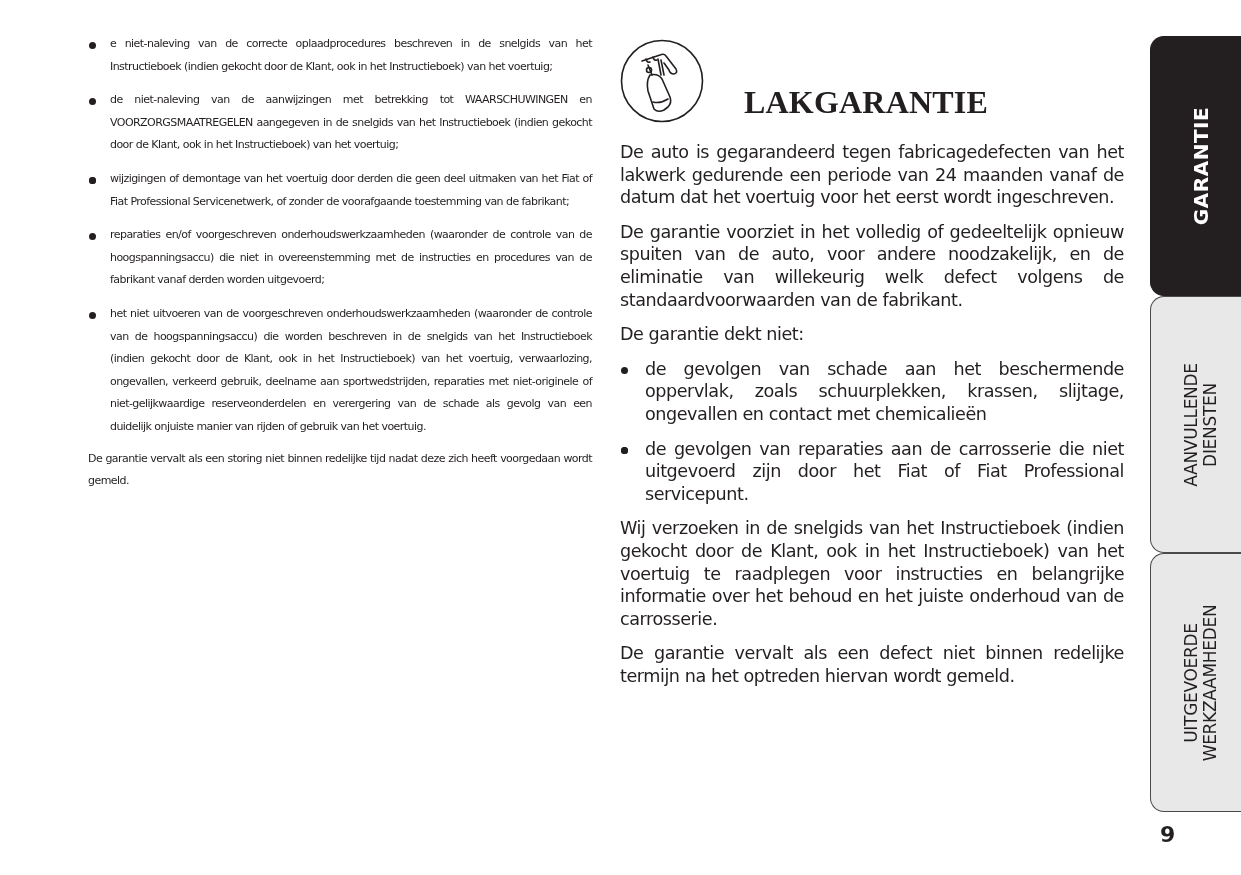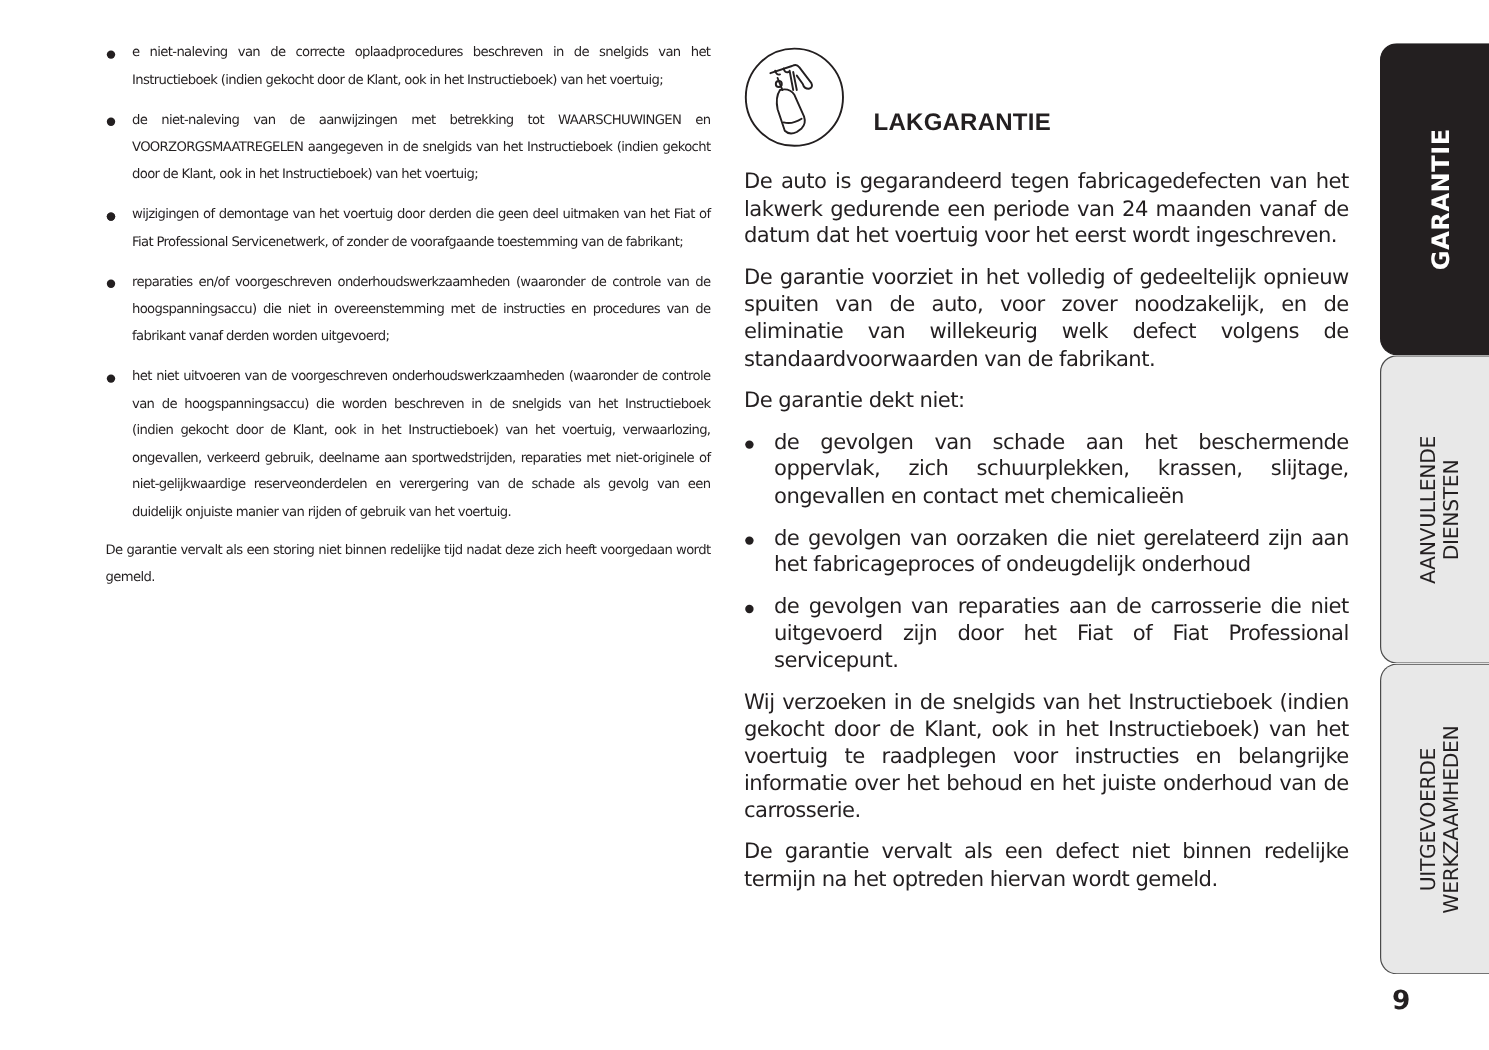--- a/index.html
+++ b/index.html
@@ -24,22 +24,22 @@
     background: #231f20;
   }
   .col-right ul.bullets li { padding-left: 25px; margin-bottom: 12px; }
   .col-right ul.bullets li .dot { top: 9px; }
   p { margin: 0 0 12px 0; }
   .section-head { position: relative; height: 108px; }
   .section-icon {
     position: absolute; left: 0; top: 6px; width: 84px; height: 84px;
   }
   .section-title {
-    position: absolute; left: 108px; top: 58px; font-size: 20px; font-weight: bold;
-    letter-spacing: 0.2px; font-family: Liberation Sans, sans-serif;
+    position: absolute; left: 124px; top: 58px; font-size: 32px; font-weight: bold;
+    letter-spacing: 0.2px; font-family: Liberation Serif, serif;
   }
   b.strong { font-weight: normal; }
   .tab {
     position: absolute; left: 1150px; width: 100px; border: 1.5px solid #4a4a4a;
     border-right: none; border-radius: 14px 0 0 14px; background: #e8e8e8;
     box-sizing: border-box;
   }
   .tab.active { background: #231f20; border-color: #231f20; }
   .tab-label {
     position: absolute; left: 50%; top: 50%;
@@ -78,25 +78,25 @@
       <path d="M38 20 L41 36"></path>
         <path d="M41 21 L44 36"></path>
       <path d="M28 26 L32 36"></path>
       <path d="M30 36 Q26 42 28 52 L34 70 Q38 74 44 71 L48 68 Q52 64 50 58 L42 40 Q38 34 30 36 Z"></path>
       <path d="M33 63 Q40 65 48 60"></path>
       <circle cx="29" cy="31" r="2.5"></circle>
     </svg>
     <div class="section-title">LAKGARANTIE</div>
   </div>
   <p><span>De auto is gegarandeerd tegen fabricagedefecten van het lakwerk gedurende een periode van </span><b class="strong">24 maanden</b><span> vanaf de datum dat het voertuig voor het eerst wordt ingeschreven.</span></p>
-  <p>De garantie voorziet in het volledig of gedeeltelijk opnieuw spuiten van de auto, voor zover noodzakelijk, en de eliminatie van willekeurig welk defect volgens de standaardvoorwaarden van de fabrikant.</p>
+  <p>De garantie voorziet in het volledig of gedeeltelijk opnieuw spuiten van de auto, voor andere noodzakelijk, en de eliminatie van willekeurig welk defect volgens de standaardvoorwaarden van de fabrikant.</p>
   <p>De garantie dekt niet:</p>
   <ul class="bullets">
-    <li><span class="dot"></span><span>de gevolgen van schade aan het beschermende oppervlak, zich schuurplekken, krassen, slijtage, ongevallen en contact met chemicalieën</span></li>
-    <li><span class="dot"></span><span>de gevolgen van oorzaken die niet gerelateerd zijn aan het fabricageproces of ondeugdelijk onderhoud</span></li>
+    <li><span class="dot"></span><span>de gevolgen van schade aan het beschermende oppervlak, zoals schuurplekken, krassen, slijtage, ongevallen en contact met chemicalieën</span></li>
+    <li><span class="dot"></span></li>
     <li><span class="dot"></span><span>de gevolgen van reparaties aan de carrosserie die niet uitgevoerd zijn door het Fiat of Fiat Professional servicepunt.</span></li>
   </ul>
   <p>Wij verzoeken in de snelgids van het Instructieboek (indien gekocht door de Klant, ook in het Instructieboek) van het voertuig te raadplegen voor instructies en belangrijke informatie over het behoud en het juiste onderhoud van de carrosserie.</p>
   <p>De garantie vervalt als een defect niet binnen redelijke termijn na het optreden hiervan wordt gemeld.</p>
 </div>
 
 <div class="tab active" style="top:36px; height:260px;">
   <div class="tab-label">GARANTIE</div>
 </div>
 <div class="tab" style="top:296px; height:257px;">

